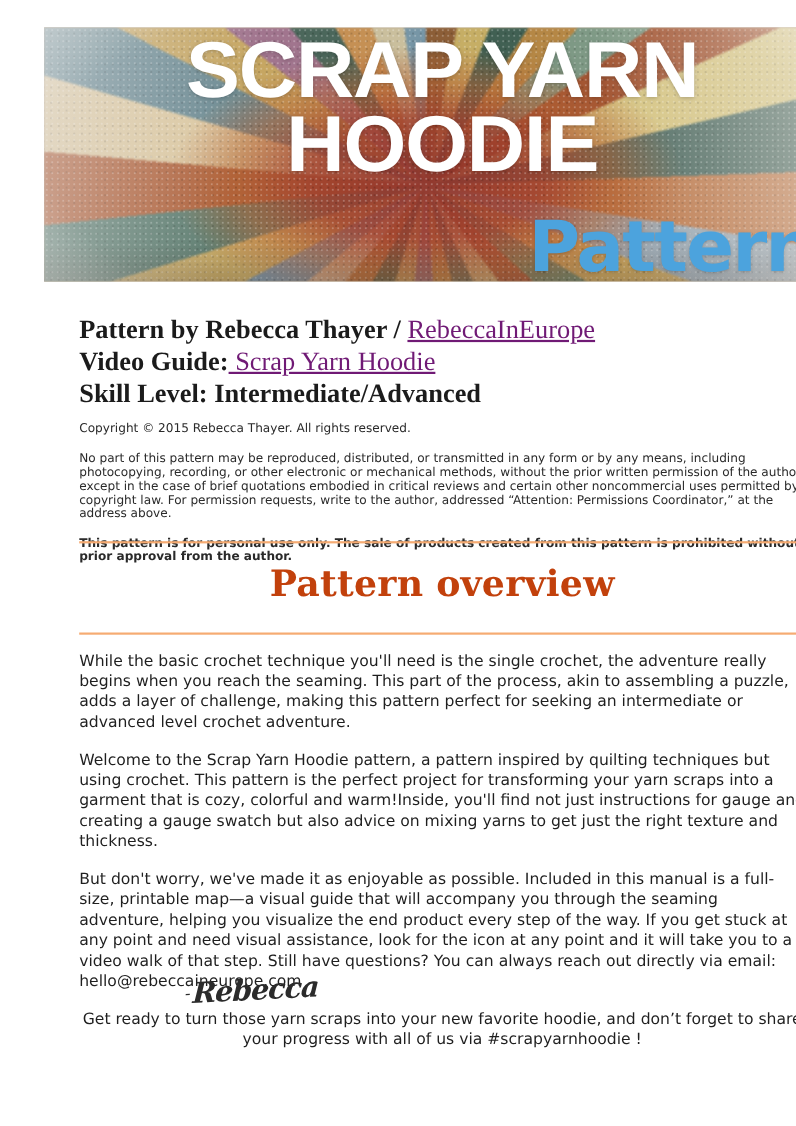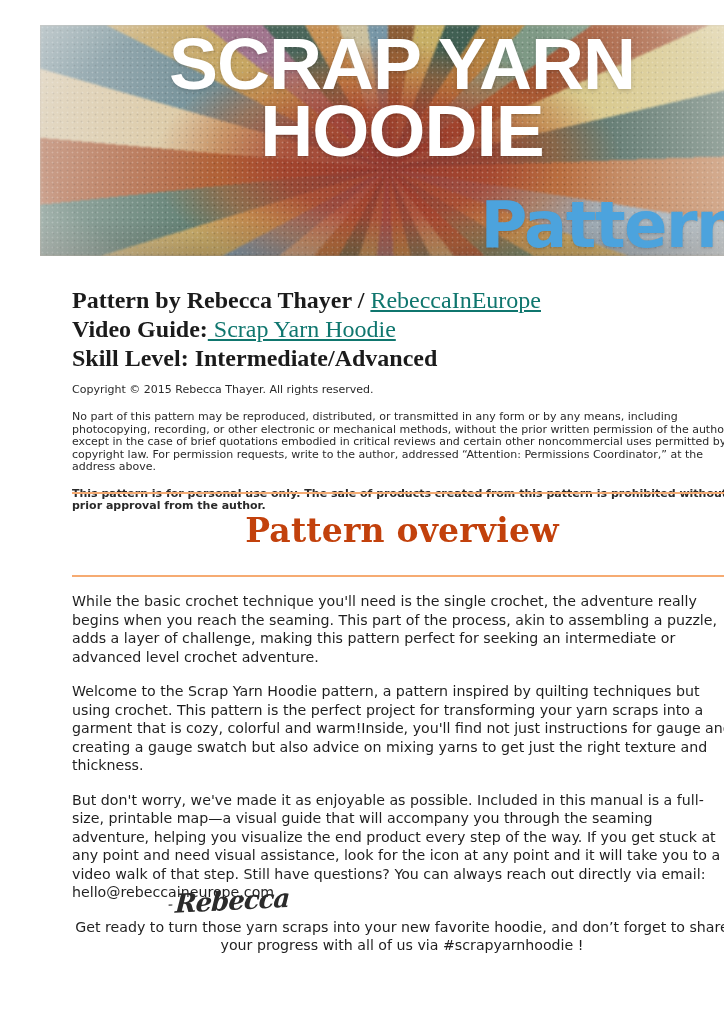--- a/index.html
+++ b/index.html
@@ -143,21 +143,21 @@
     color: #1b1b1b;
   }
   .credit-line {
     font-size: 24px;
     line-height: 29px;
     white-space: nowrap;
   }
   .credit-line .lbl { font-weight: 700; }
   .credit-line .strong { font-weight: 700; }
   .link {
-    color: #0f766e;
+    color: #701a75;
     text-decoration: underline;
     text-underline-offset: 2px;
   }
 
   
   .legal {
     position: absolute;
     left: 32px;
     top: 383px;
     width: 660px;

